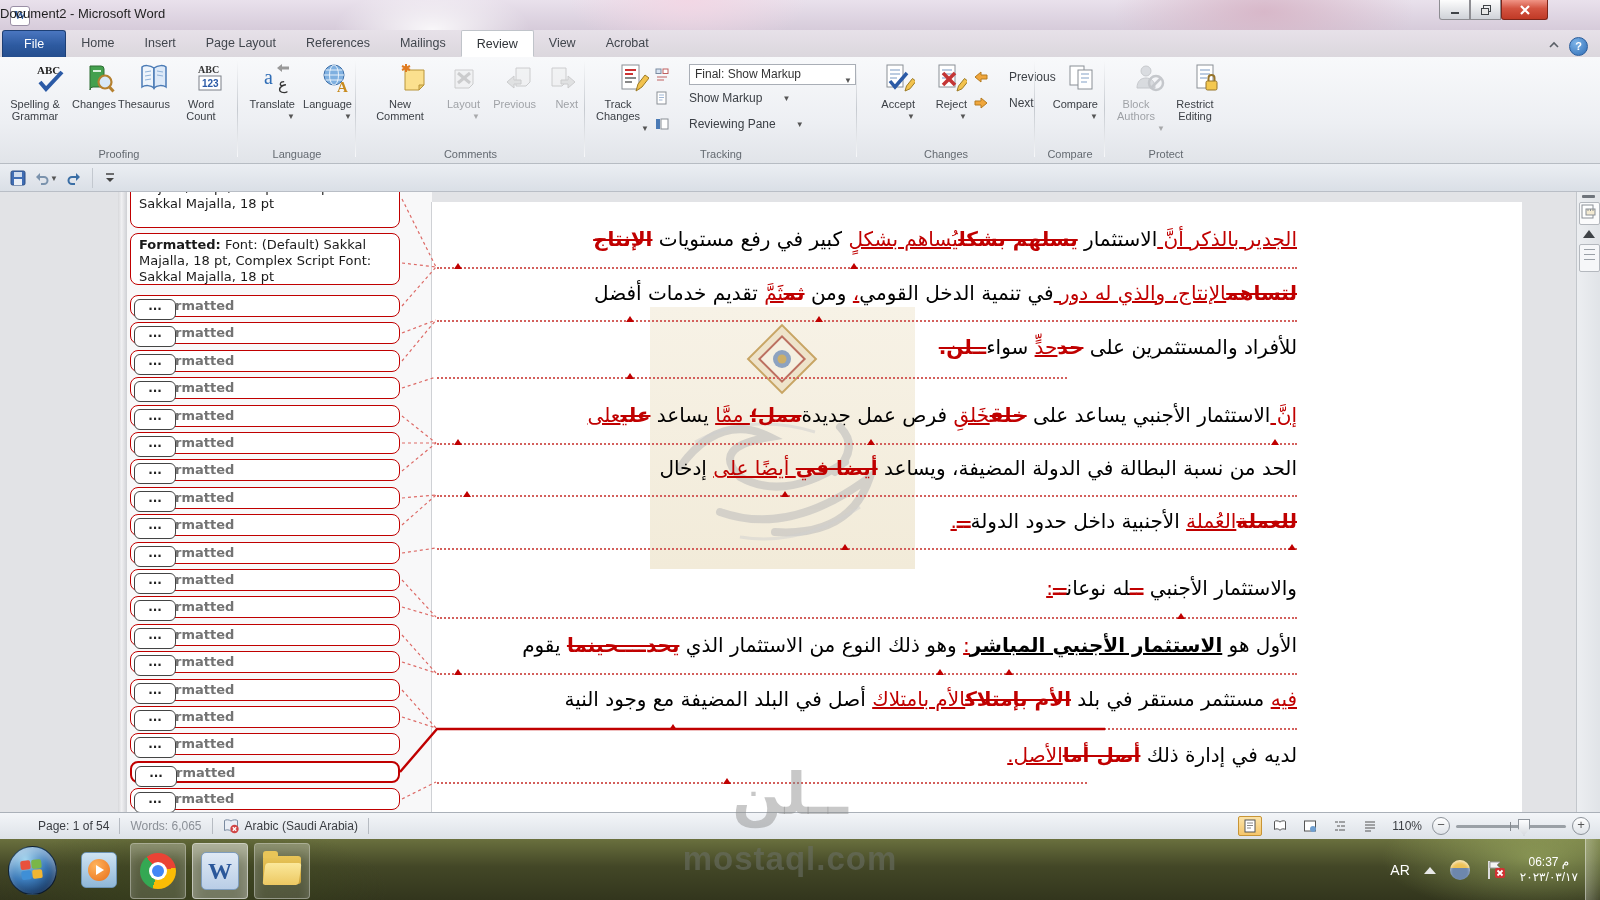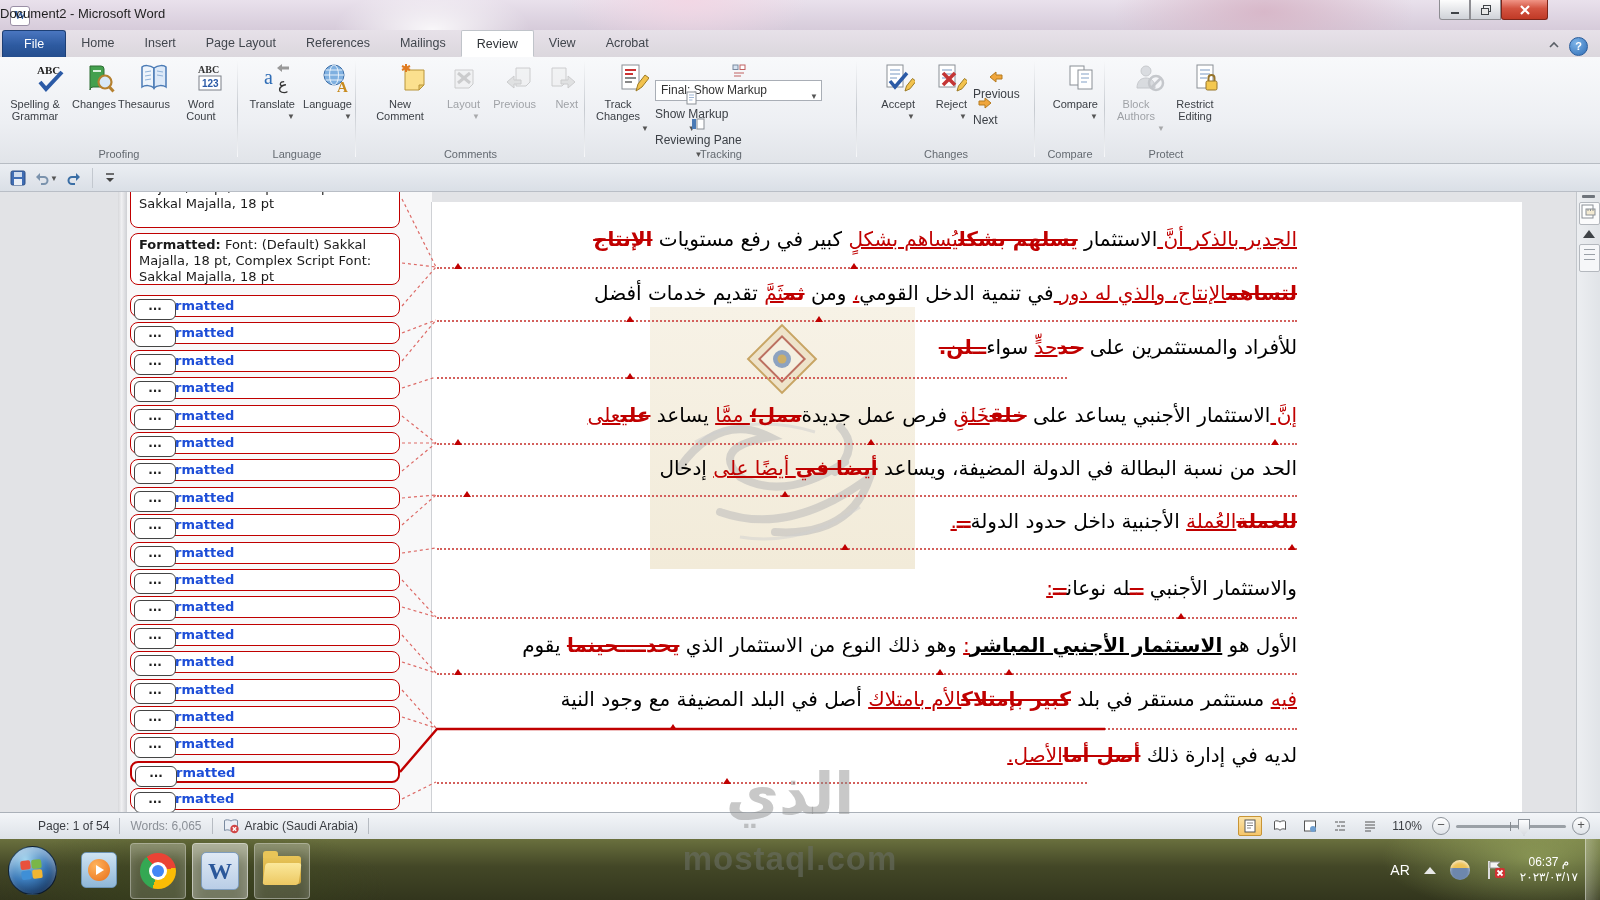--- a/index.html
+++ b/index.html
@@ -29,21 +29,21 @@
   .ribbon{position:absolute;left:0;top:57px;width:1600px;height:106px;background:linear-gradient(#f8f9fb,#edeff3 62%,#e1e4e9);border-bottom:1px solid #b7bcc3;}
   .rgroup{position:absolute;top:0;height:106px;}
   .gdiv{position:absolute;right:0;top:4px;bottom:6px;width:1px;background:linear-gradient(#f7f8fa,#c6cad0,#f7f8fa);}
   .glabel{position:absolute;left:0;right:0;bottom:3px;text-align:center;font-size:11px;color:#646a71;}
   .rbtn{position:absolute;top:5px;display:flex;flex-direction:column;align-items:flex-end;font-size:11px;line-height:12px;color:#3c4046;text-align:center;cursor:default;}
   .rbtn .blabel{margin-top:4px;}
   .rbtn.disabled{opacity:.45;}
   .caret{font-size:8px;color:#555;margin-top:1px;}
   .ic32{width:32px;height:32px;}
   .ic16{width:16px;height:16px;}
-  .trkrow{position:absolute;display:flex;align-items:center;font-size:12px;color:#3c4046;gap:2px;flex-direction:column;}
+  .trkrow{position:absolute;display:flex;align-items:center;font-size:12px;color:#3c4046;gap:20px;}
   .combo{width:160px;height:19px;background:#fff;border:1px solid #a9aeb6;font-size:12px;line-height:19px;padding-left:5px;color:#333;position:relative;}
   .combo .cbarrow{position:absolute;right:3px;top:6px;font-size:8px;color:#555;}
   
   .qat{position:absolute;left:0;top:164px;width:1600px;height:28px;background:linear-gradient(#ebeef3,#dadfe6);border-bottom:1px solid #b9bec6;display:flex;align-items:center;gap:8px;padding-left:10px;box-sizing:border-box;}
   
   .docview{position:absolute;left:0;top:192px;width:1600px;height:620px;background:#e2e3e6;overflow:hidden;}
   .left-strip{position:absolute;left:118px;top:0;width:9px;height:620px;background:linear-gradient(90deg,#d7d8db,#f0f0f2 40%,#cfd0d4);}
   .markup-area{position:absolute;left:127px;top:0;width:305px;height:620px;background:#f8f8f9;z-index:1;}
   .page{position:absolute;left:432px;top:10px;width:1090px;height:610px;background:#fff;z-index:1;box-shadow:-1px 0 0 #cfd1d5;}
   .ornament{position:absolute;left:650px;top:115px;width:265px;height:262px;background:linear-gradient(#f7f2e6,#f2ebd9);z-index:2;}
@@ -55,21 +55,21 @@
   .t-plain{color:#000;}
   .t-del{color:#c00000;font-weight:bold;text-decoration:line-through;}
   .t-ins{color:#c00000;text-decoration:underline;}
   .t-boldul{color:#000;font-weight:bold;text-decoration:underline;}
   
   .balloon{position:absolute;left:130px;width:270px;background:#fff;border:1.6px solid #c00000;border-radius:8px;z-index:6;box-sizing:border-box;font-size:13px;color:#1a1a1a;font-family:"DejaVu Sans",sans-serif;}
   .balloon.big0{top:-16px;height:52px;padding:3px 8px;line-height:16px;}
   .balloon.big1{top:41px;height:52px;padding:3px 8px;line-height:16px;}
   .balloon.small{height:22px;line-height:19px;}
   .balloon.small.selected{border-width:2.6px;}
-  .balloon .btext{position:absolute;left:44px;top:0;font-weight:bold;color:#1d4ed8;}
+  .balloon .btext{position:absolute;left:44px;top:0;font-weight:bold;color:#737373;}
   .chip{position:absolute;left:3px;top:3px;width:40px;height:19px;background:#fff;border:1px solid #444;border-radius:6px;text-align:center;line-height:13px;font-weight:bold;font-size:12px;color:#222;z-index:7;}
   
   .vscroll{position:absolute;left:1576px;top:0;width:24px;height:620px;background:linear-gradient(90deg,#eceef1,#e0e3e7);border-left:1px solid #c3c7cc;z-index:8;}
   .split-handle{position:absolute;left:5px;top:3px;width:13px;height:3px;background:#6f747b;border-radius:1px;}
   .ruler-btn{position:absolute;left:2px;top:10px;width:19px;height:21px;background:#fbfbfc;border:1px solid #b4b8be;border-radius:2px;}
   .scroll-up{position:absolute;left:6px;top:38px;width:0;height:0;border-left:6px solid transparent;border-right:6px solid transparent;border-bottom:8px solid #3f4347;}
   .scroll-thumb{position:absolute;left:2px;top:52px;width:19px;height:26px;background:#f6f7f9;border:1px solid #b4b8be;border-radius:2px;}
   .scroll-thumb i{display:block;margin:4px 4px 0;height:1px;background:#9aa0a7;}
   
   .wm-ar{position:absolute;left:660px;top:760px;width:260px;text-align:center;font-family:"DejaVu Sans",sans-serif;font-size:58px;font-weight:bold;color:rgba(140,140,140,.48);z-index:60;direction:rtl;}
@@ -535,21 +535,21 @@
 
     <div id="doclines" class="doclines">
         <div class="docline" style="top: 30px; width: 860px;"><span class="t-ins">الجدير بالذكر أنَّ </span><span class="t-plain">الاستثمار </span><span class="t-del">يسلهم بشكل</span><span class="t-ins">يُساهم بشكلٍ</span><span class="t-plain"> كبير في رفع مستويات </span><span class="t-del">الإنتاج</span></div>
         <div class="docline" style="top: 138px; width: 860px;"><span class="t-plain">للأفراد والمستثمرين على </span><span class="t-del">حد</span><span class="t-ins">حدٍّ</span><span class="t-plain"> سواء</span><span class="t-del">ــلن.</span></div>
         <div class="docline" style="top: 84px; width: 860px;"><span class="t-del">لتساهم</span><span class="t-ins">الإنتاج، والذي له دور </span><span class="t-plain">في تنمية الدخل القومي</span><span class="t-ins">،</span><span class="t-plain"> ومن </span><span class="t-del">ثم</span><span class="t-ins">ثَمَّ</span><span class="t-plain"> تقديم خدمات أفضل</span></div>
         <div class="docline" style="top: 206px; width: 860px;"><span class="t-ins">إنَّ </span><span class="t-plain">الاستثمار الأجنبي يساعد على </span><span class="t-del">خلق</span><span class="t-ins">خَلقِ</span><span class="t-plain"> فرص عمل جديدة</span><span class="t-del">ممل؛</span><span class="t-ins"> ممَّا</span><span class="t-plain"> يساعد </span><span class="t-del">علي</span><span class="t-ins">على</span></div>
         <div class="docline" style="top: 259px; width: 860px;"><span class="t-plain">الحد من نسبة البطالة في الدولة المضيفة، ويساعد </span><span class="t-del">أيضا في</span><span class="t-ins"> أيضًا على</span><span class="t-plain"> إدخال</span></div>
         <div class="docline" style="top: 312px; width: 860px;"><span class="t-del">للعملة</span><span class="t-ins">العُملة</span><span class="t-plain"> الأجنبية داخل حدود الدولة</span><span class="t-del">ــ</span><span class="t-ins">.</span></div>
         <div class="docline" style="top: 379px; width: 860px;"><span class="t-plain">والاستثمار الأجنبي </span><span class="t-del">ــ</span><span class="t-plain">له نوعان</span><span class="t-del">ــ</span><span class="t-ins">:</span></div>
         <div class="docline" style="top: 436px; width: 860px;"><span class="t-plain">الأول هو </span><span class="t-boldul">الاستثمار الأجنبي المباشر</span><span class="t-ins">:</span><span class="t-plain"> وهو ذلك النوع من الاستثمار الذي </span><span class="t-del">يحدــــحينما</span><span class="t-plain"> يقوم</span></div>
-        <div class="docline" style="top: 490px; width: 860px;"><span class="t-ins">فيه</span><span class="t-plain"> مستثمر مستقر في بلد </span><span class="t-del">كبير بإمتلاك</span><span class="t-ins">الأم بامتلاك</span><span class="t-plain"> أصل في البلد المضيفة مع وجود النية</span></div>
+        <div class="docline" style="top: 490px; width: 860px;"><span class="t-ins">فيه</span><span class="t-plain"> مستثمر مستقر في بلد </span><span class="t-del">الأم بإمتلاك</span><span class="t-ins">الأم بامتلاك</span><span class="t-plain"> أصل في البلد المضيفة مع وجود النية</span></div>
         <div class="docline" style="top: 546px; width: 860px;"><span class="t-plain">لديه في إدارة ذلك </span><span class="t-del">أصل أما</span><span class="t-ins">الأصل.</span></div>
       </div>
 
     <div class="balloon big0">
       <div>Majalla, 18 pt, Complex Script Font:</div>
       <div>Sakkal Majalla, 18 pt</div>
     </div>
     <div class="balloon big1">
       <span style="font-weight:bold">Formatted:</span><span> Font: (Default) Sakkal Majalla, 18 pt, Complex Script Font: Sakkal Majalla, 18 pt</span>
     </div>
@@ -643,21 +643,21 @@
       </div>
       <div class="scroll-up"></div>
       <div class="scroll-thumb">
           <i></i>
           <i></i>
           <i></i>
         </div>
     </div>
   </div>
 
-  <div class="wm-ar">الذي</div>
+  <div class="wm-ar">ــلن</div>
   <div class="wm-en">mostaql.com</div>
 
   <div class="statusbar">
     <div class="sb-left">
       <div class="sb-item">
           <span>Page: 1 of 54</span>
         </div>
       <div class="sb-sep"></div>
       <div class="sb-item sb-dim">
           <span>Words: 6,065</span>

